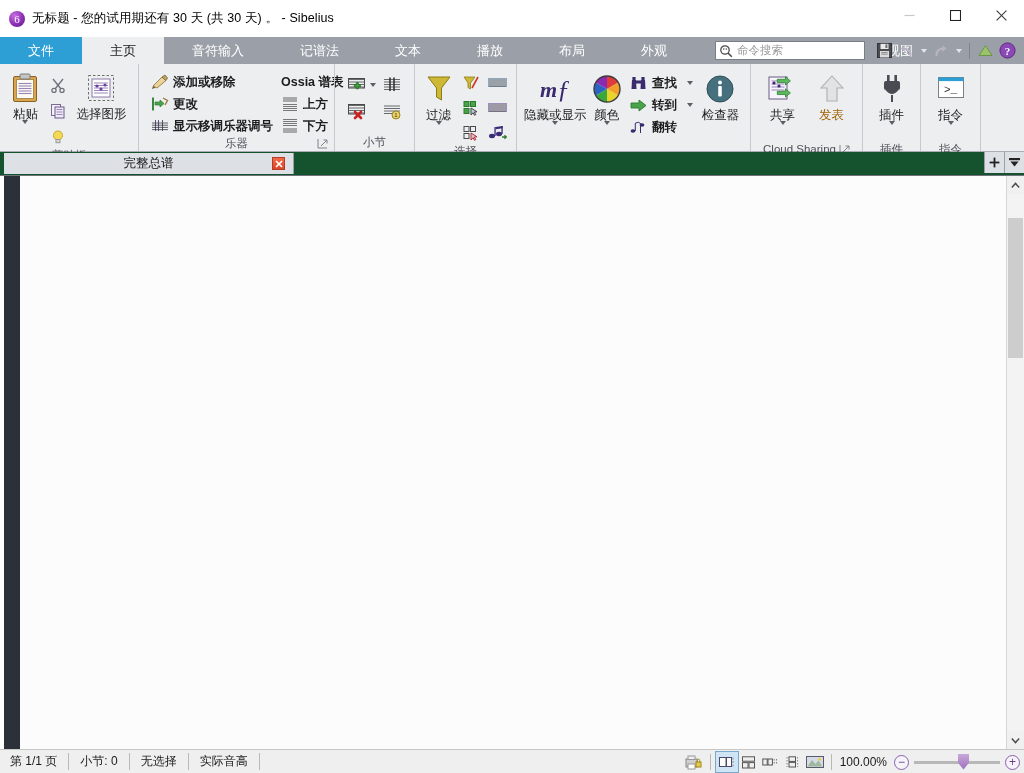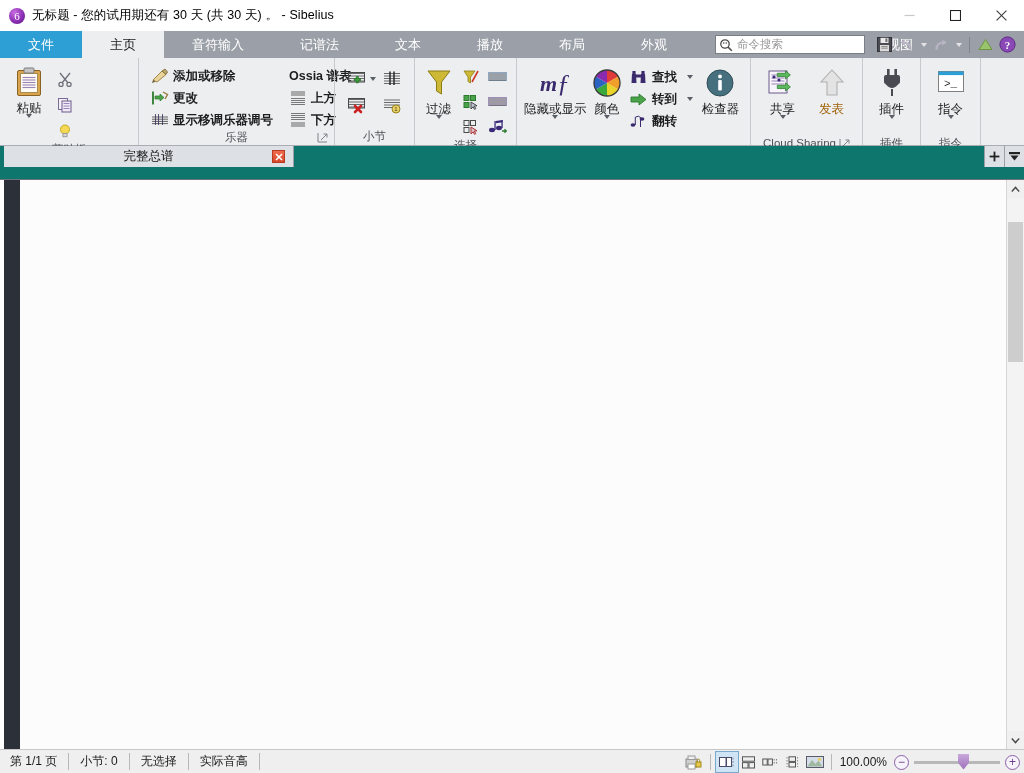--- a/index.html
+++ b/index.html
@@ -13,21 +13,21 @@
   }
   #app {
     position: relative;
     width: 1024px; height: 773px;
     background: #ffffff;
     display: flex; flex-direction: column;
   }
 
   
   .titlebar {
-    height: 31px; min-height: 31px;
+    height: 37px; min-height: 31px;
     background: #ffffff;
     display: flex; align-items: center;
     position: relative;
     border-bottom: 0px;
     border-radius: 15px;
   }
   .title-icon {
     width: 16px; height: 16px; margin-left: 9px; margin-right: 7px;
     border-radius: 50%;
     background: radial-gradient(circle at 35% 30%, #c96ee0 0%, #8b2fb5 55%, #5d1a80 100%);
@@ -122,22 +122,22 @@
   }
   .smallbtn .ico { width: 18px; height: 18px; display: flex; align-items: center; justify-content: center; flex: none; }
   .smallbtn .lbl { font-size: 12.5px; color: #1d1d1d; font-weight: bold; }
 
   .iconcell { width: 26px; height: 24px; display: flex; align-items: center; justify-content: center; }
 
   .caret-d { width: 0; height: 0; border-left: 3.5px solid transparent; border-right: 3.5px solid transparent; border-top: 4px solid #5a5f66; }
 
   
   .docstrip {
-    height: 34px; min-height: 22px; background: #0f766e;
-    display: flex; align-items: flex-start; position: relative;
+    height: 24px; min-height: 22px; background: #14532d;
+    display: flex; align-items: center; position: relative;
     border-bottom: 1px solid #6e737a;
   }
   .doctab {
     height: 21px; min-width: 290px; background: #dde0e4;
     display: flex; align-items: center; justify-content: center;
     position: relative; border-right: 1px solid #9ba0a8;
     margin-left: 4px;
   }
   .doctab .t { font-size: 12.5px; color: #111; }
   .doctab .x {
@@ -333,20 +333,41 @@
             </svg>
           </div>
           <div class="iconcell">
             <svg width="16" height="16" viewBox="0 0 16 16">
               <circle cx="8" cy="6.5" r="4.5" fill="#f5d954" stroke="#c7a820"></circle>
               <rect x="6" y="10.5" width="4" height="3.2" fill="#d9d9d9" stroke="#9a9a9a"></rect>
             </svg>
           </div>
         </div>
 
+        <div class="bigbtn" style="width:72px">
+          <div class="ico">
+            <svg width="30" height="30" viewBox="0 0 30 30">
+              <rect x="2.5" y="2.5" width="25" height="25" fill="none" stroke="#6e6e6e" stroke-width="1" stroke-dasharray="2.5 2"></rect>
+              <rect x="6" y="6" width="18" height="18" fill="#ffffff" stroke="#8d7aa8"></rect>
+              <g stroke="#9a85b8" stroke-width="1">
+                  <line x1="8" y1="10" x2="22" y2="10"></line>
+                  <line x1="8" y1="12.5" x2="22" y2="12.5"></line>
+                  <line x1="8" y1="15" x2="22" y2="15"></line>
+                  <line x1="8" y1="17.5" x2="22" y2="17.5"></line>
+                  <line x1="8" y1="20" x2="22" y2="20"></line>
+                </g>
+              <g fill="#6b3fa0">
+                  <circle cx="11" cy="13" r="1.6"></circle>
+                  <circle cx="15" cy="16" r="1.6"></circle>
+                  <circle cx="19" cy="12" r="1.6"></circle>
+                </g>
+            </svg>
+          </div>
+          <div class="lbl">选择图形</div>
+        </div>
       </div>
       <div class="rgroup-title">剪贴板</div>
     </div>
 
     <div class="rgroup" style="width:196px">
       <div class="rgroup-body" style="padding-left:8px">
         <div class="smallcol">
           <div class="smallbtn">
             <span class="ico">
               <svg width="18" height="16" viewBox="0 0 18 16">
@@ -380,21 +401,21 @@
                     <path d="M4 2 L4.8 2 L4.8 13 L4 13 Z"></path>
                     <path d="M7 2 L7.8 2 L7.8 13 L7 13 Z"></path>
                     <path d="M11 2 L11.8 2 L11.8 13 L11 13 Z"></path>
                   </g>
               </svg>
             </span>
             <span class="lbl">显示移调乐器调号</span>
           </div>
         </div>
 
-        <div class="smallcol" style="margin-left:8px">
+        <div class="smallcol" style="margin-left:0">
           <div class="smallbtn">
             <span class="lbl">Ossia 谱表</span>
           </div>
           <div class="smallbtn">
             <span class="ico">
               <svg width="17" height="16" viewBox="0 0 17 16">
                 <rect x="1" y="1" width="14" height="5" fill="#a9a9a9"></rect>
                 <g stroke="#6a6a6a" stroke-width="0.9">
                     <line x1="1" y1="8.5" x2="15" y2="8.5"></line>
                     <line x1="1" y1="10.5" x2="15" y2="10.5"></line>

